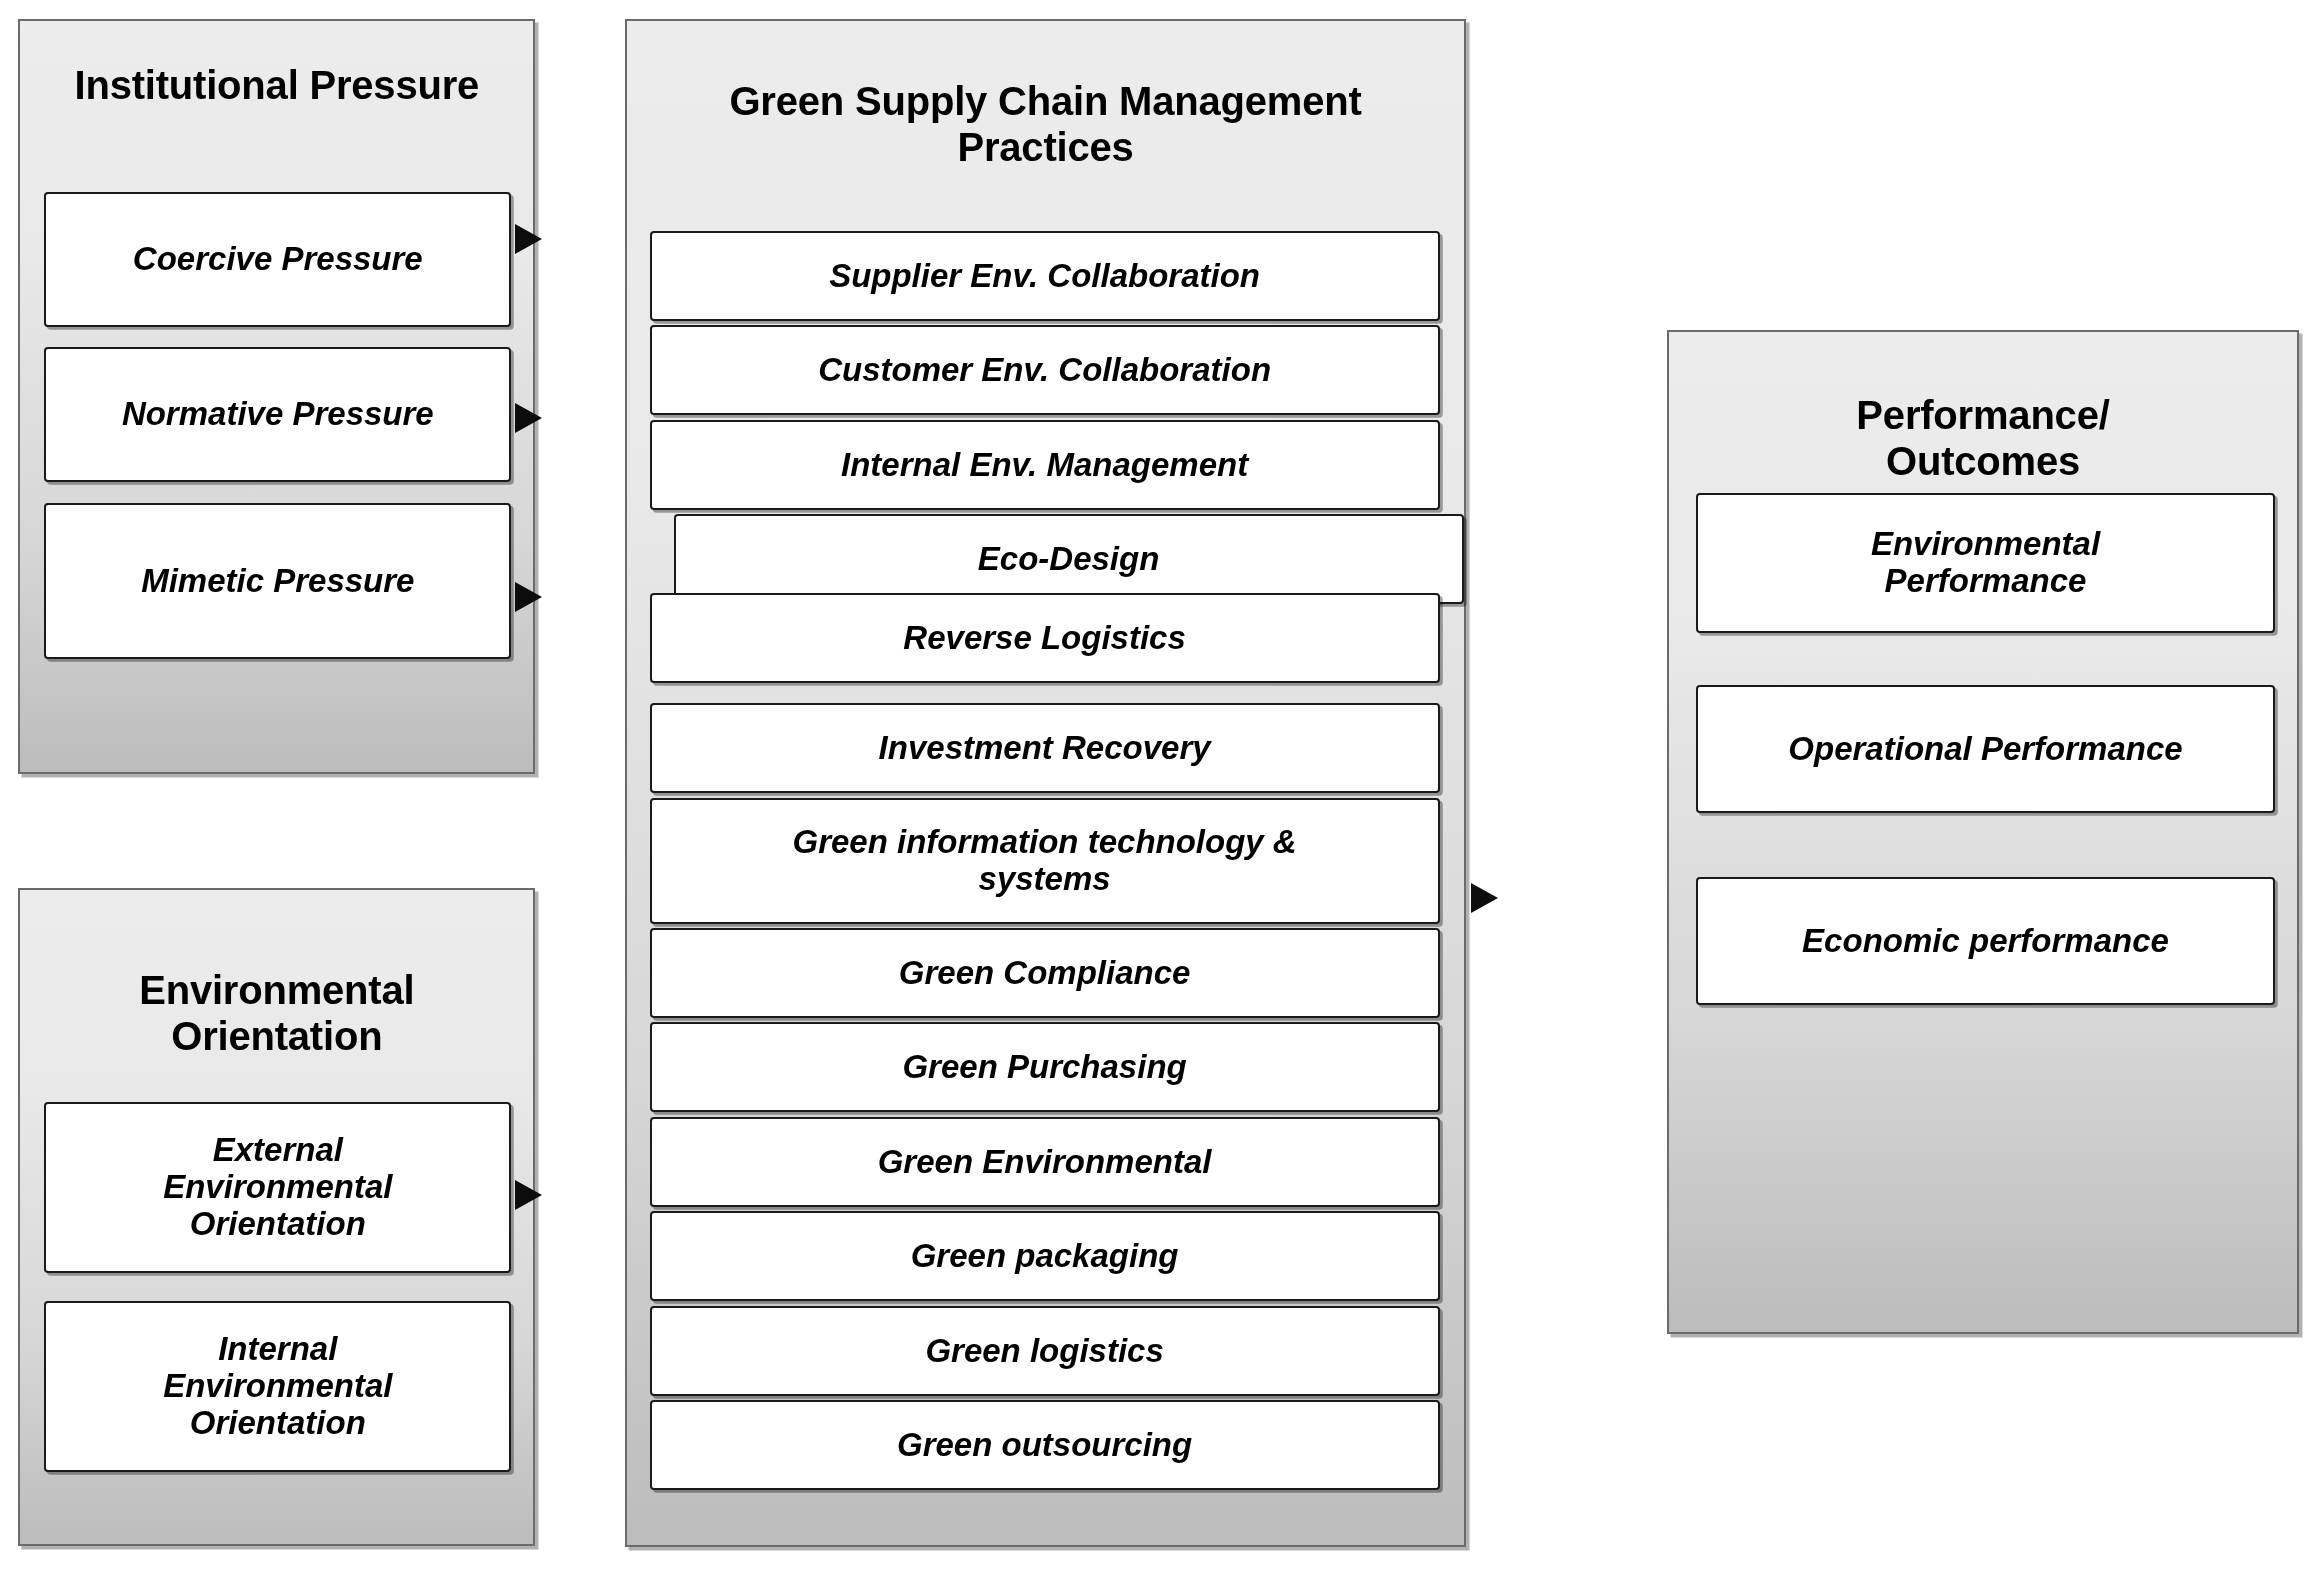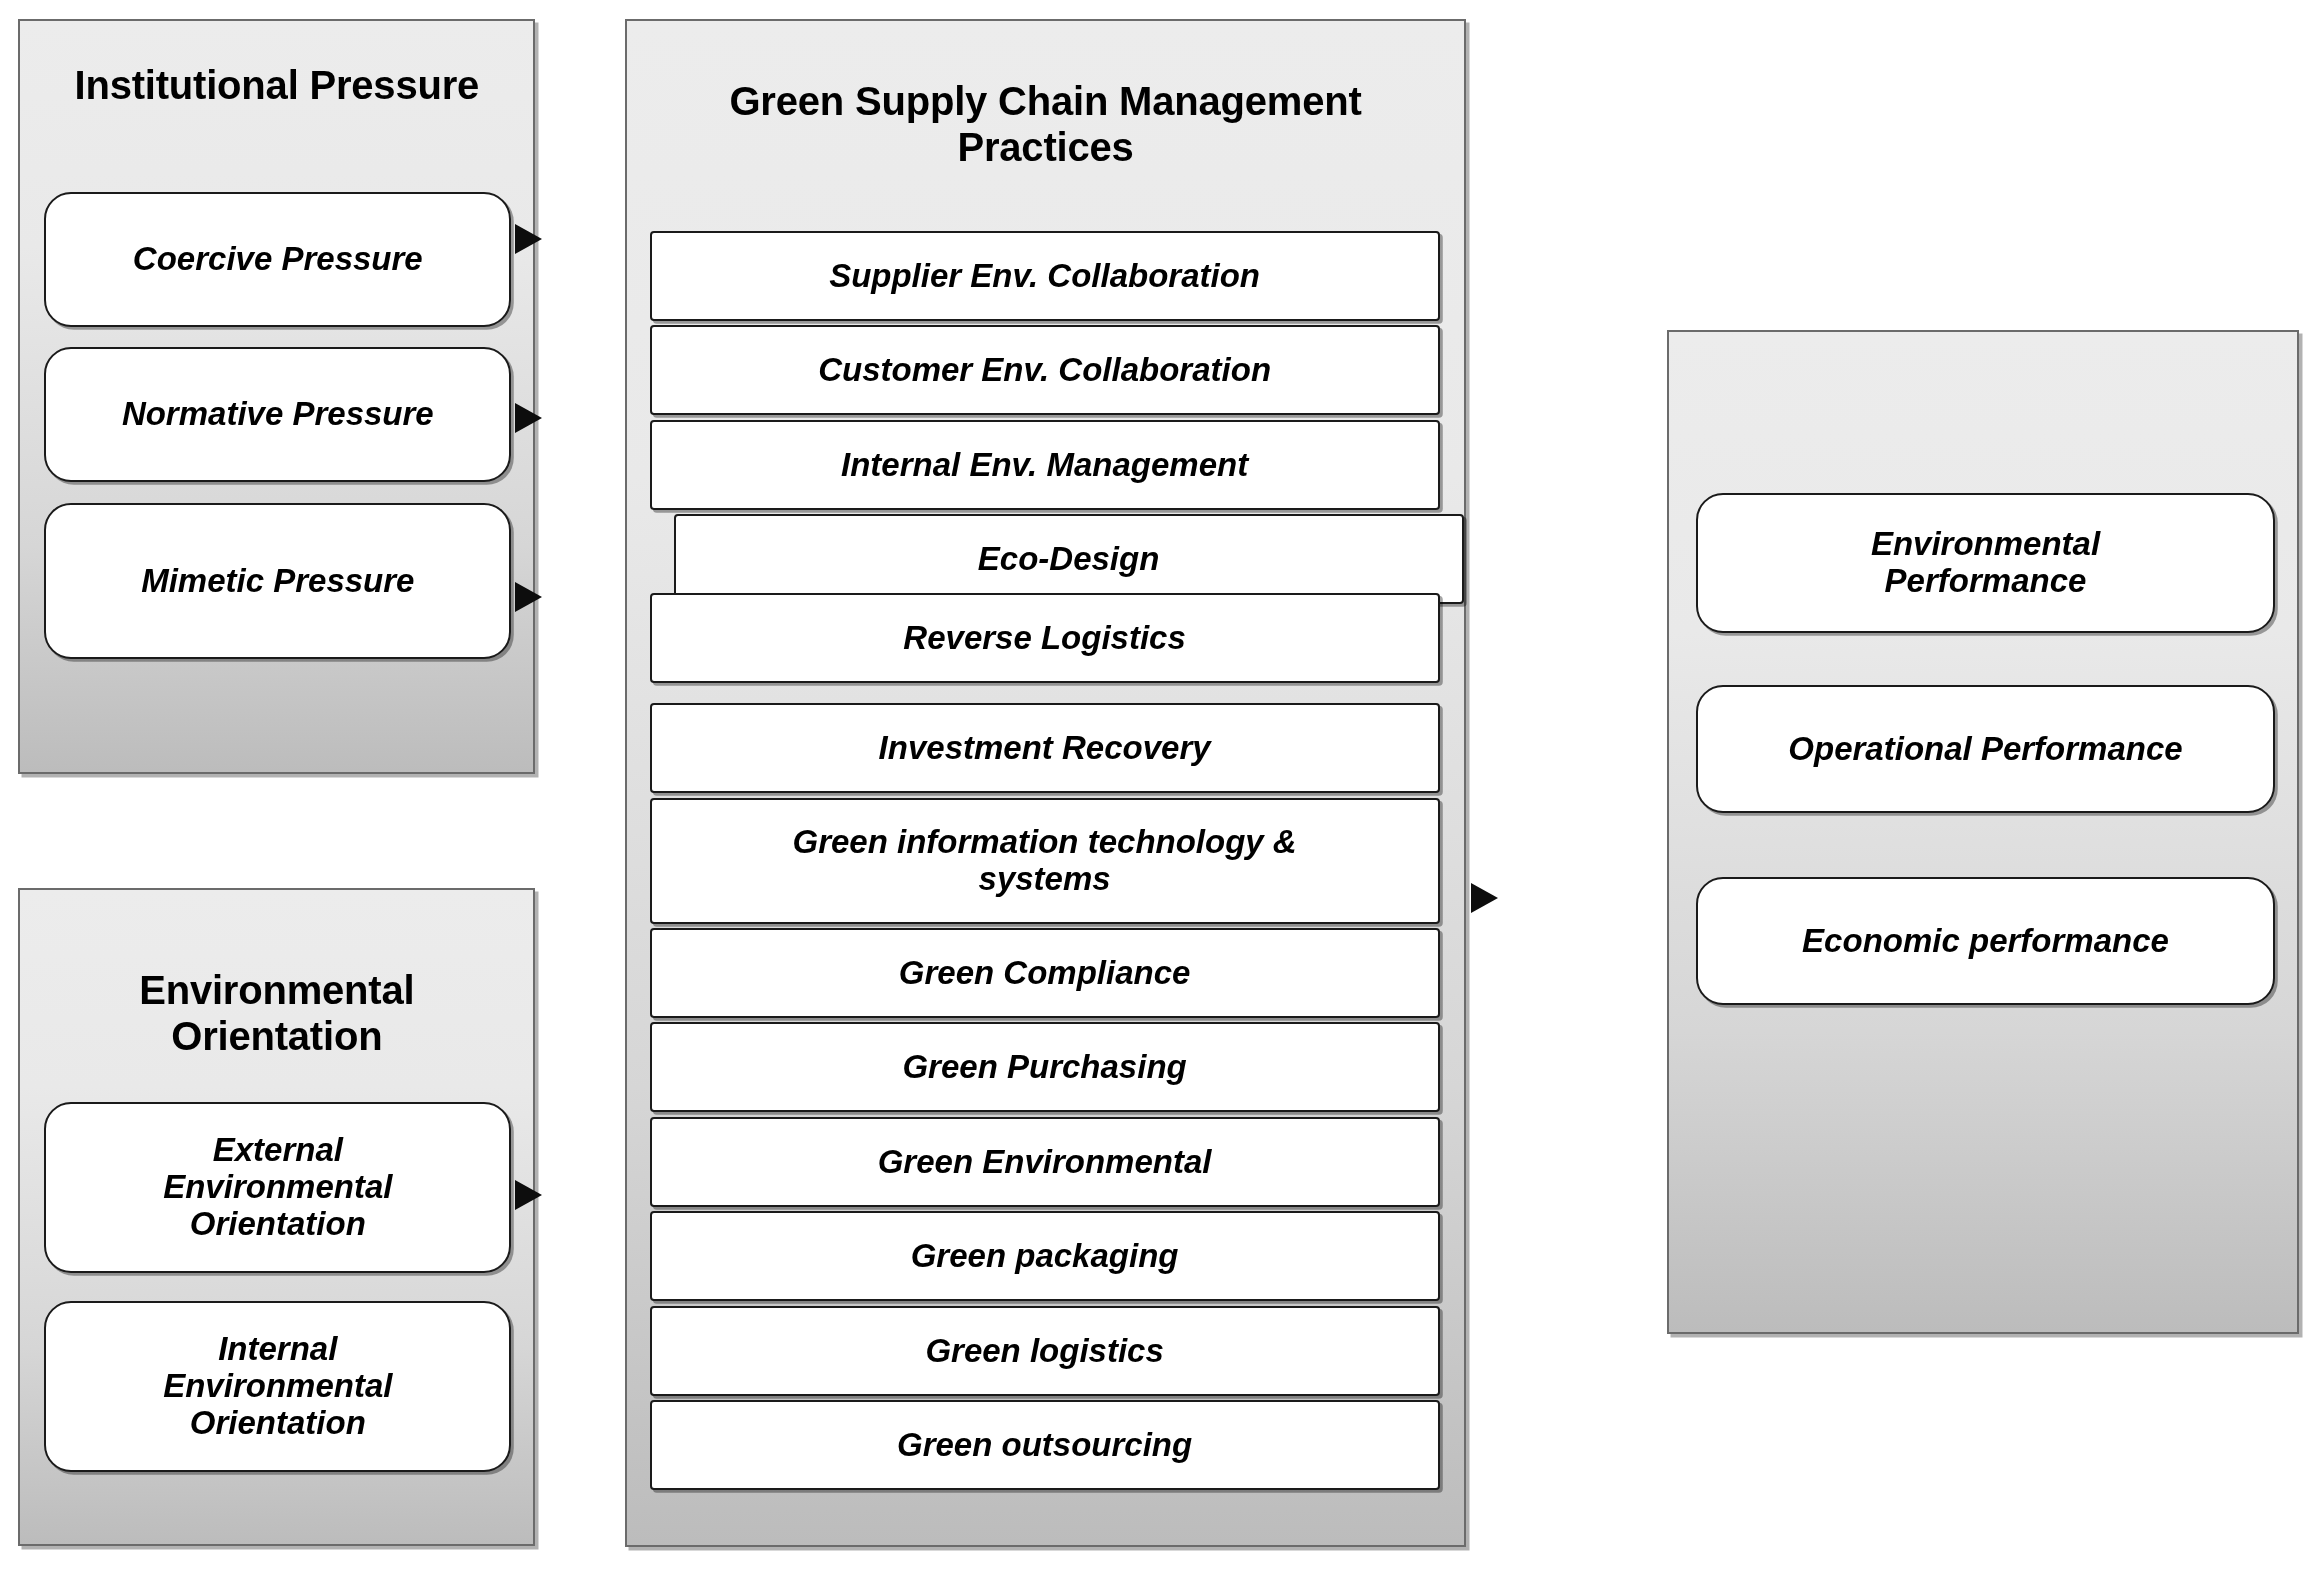--- a/index.html
+++ b/index.html
@@ -32,21 +32,21 @@
     letter-spacing: -0.2px;
     white-space: pre-line;
   }
 
   
   .node {
     position: absolute;
     box-sizing: border-box;
     background: #ffffff;
     border: 2.8px solid #1a1a1a;
-    border-radius: 27px;
+    border-radius: 4px;
     display: flex;
     align-items: center;
     justify-content: center;
     text-align: center;
     font-style: italic;
     font-weight: bold;
     color: #000000;
     line-height: 1.12;
     white-space: pre-line;
     box-shadow: 2.8px 2.8px 0 rgba(0,0,0,0.35);
@@ -167,20 +167,22 @@
       <div class="node practice" style="top: 907px; height: 90px;">Green Compliance</div>
       <div class="node practice" style="top: 1001px; height: 90px;">Green Purchasing</div>
       <div class="node practice" style="top: 1096px; height: 90px;">Green Environmental</div>
       <div class="node practice" style="top: 1190px; height: 90px;">Green packaging</div>
       <div class="node practice" style="top: 1285px; height: 90px;">Green logistics</div>
       <div class="node practice" style="top: 1379px; height: 90px;">Green outsourcing</div>
     </div>
 </div>
 
 <div class="group" id="grp-performance">
+  <div class="group-title">Performance/
+Outcomes</div>
   <div class="node" id="node-env-perf">Environmental
 Performance</div>
   <div class="node" id="node-ops-perf">Operational Performance</div>
   <div class="node" id="node-econ-perf">Economic performance</div>
 </div>
 
 <div class="arrow" id="arrow-coercive">
   <div class="shaft"></div>
   <div class="head"></div>
 </div>

